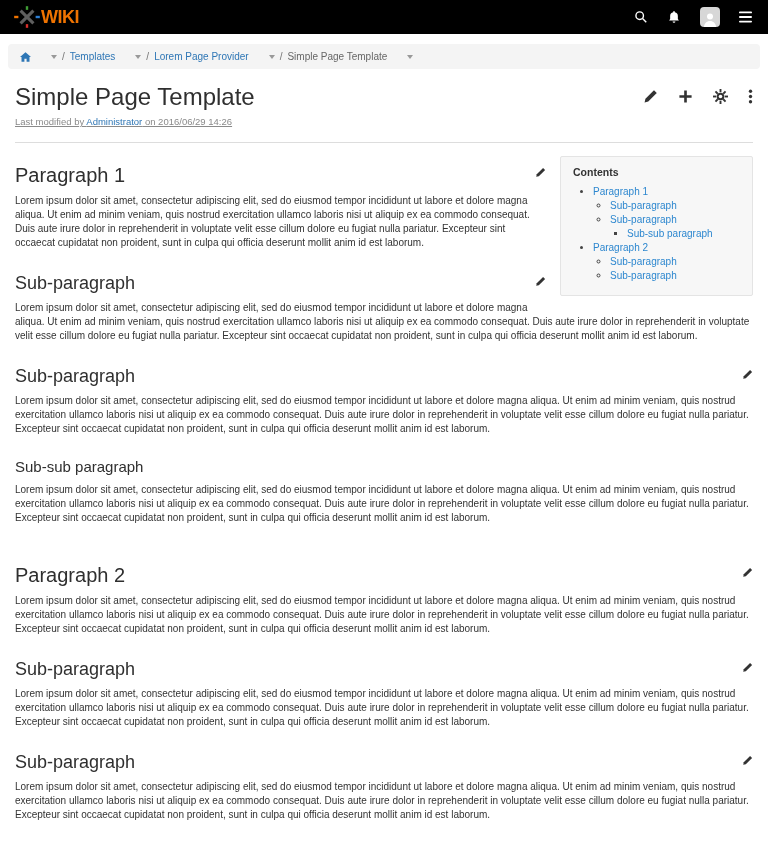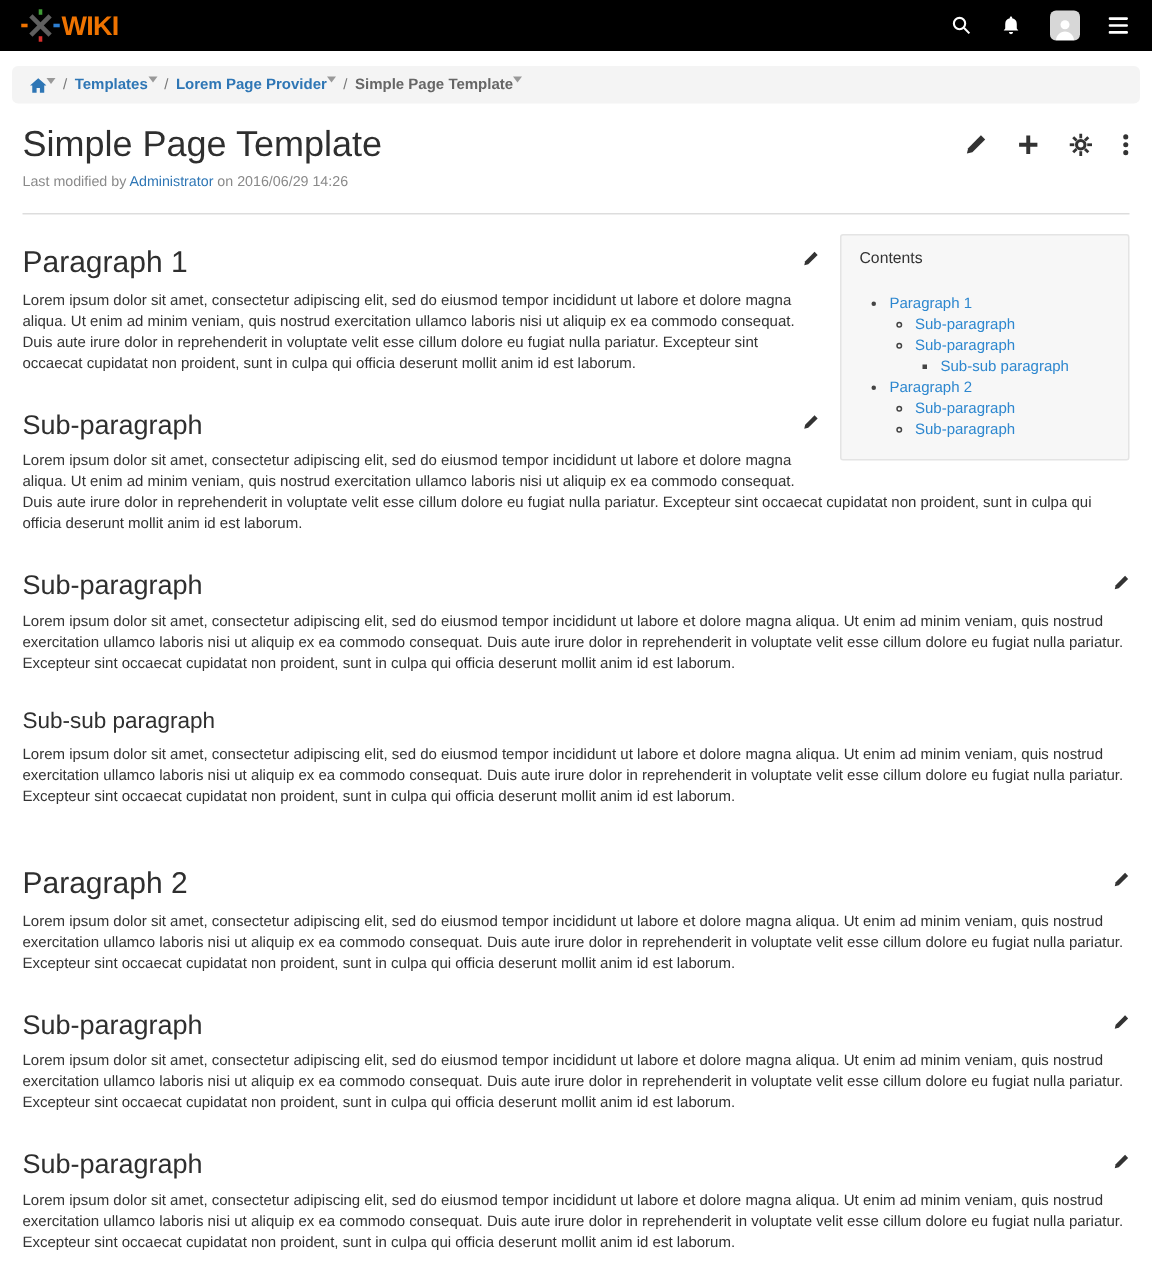--- a/index.html
+++ b/index.html
@@ -49,54 +49,54 @@
     background: #f4f4f4;
     border-radius: 4px;
     padding: 7px 12px;
     font-size: 10px;
     color: #666;
     display: flex;
     align-items: center;
     gap: 5px;
     flex: none;
   }
-  .crumb { display: inline-flex; align-items: flex-start; gap: 0; cursor: pointer; font-weight: bold; }
+  .crumb { display: inline-flex; align-items: center; gap: 20px; cursor: pointer; }
   .caret {
     width: 0; height: 0;
     border-left: 3px solid transparent;
     border-right: 3px solid transparent;
     border-top: 4px solid #999;
     display: inline-block;
   }
   .crumb-sep { color: #777; }
   .crumb-current { color: #666; }
 
   
   .page-head { padding: 14px 15px 0 15px; flex: none; }
   .title-row { display: flex; align-items: flex-start; }
   .doc-title { font-size: 24px; font-weight: 400; color: #2f2f2f; line-height: 28px; flex: 1; }
   .doc-actions { display: flex; align-items: center; gap: 20px; padding-top: 6px; }
   .action-btn { cursor: pointer; display: flex; align-items: center; }
-  .doc-subtitle { font-size: 9.5px; color: #8a8a8a; margin-top: 5px; }
+  .doc-subtitle { font-size: 9.5px; color: #8a8a8a; margin-top: 5px; text-decoration: underline; }
   .head-rule { border: none; border-top: 1px solid #ddd; margin: 15px 0 0 0; }
 
   
   .content-body { padding: 12px 15px 0 15px; font-size: 10px; flex: none; }
 
   .toc-panel {
     float: right;
     width: 193px;
     background: #f7f7f7;
     border: 1px solid #e4e4e4;
     border-radius: 2px;
     padding: 9px 10px 11px 12px;
     margin: 1px 0 12px 14px;
     font-size: 10px;
   }
-  .toc-title { font-weight: 400; font-size: 10.5px; color: #333; margin-bottom: 19px; }
+  .toc-title { font-weight: 700; font-size: 10.5px; color: #333; margin-bottom: 8px; }
   .toc-panel ul { margin: 0; padding-left: 17px; }
   .toc-panel > ul { padding-left: 20px; }
   .toc-panel li { margin: 3px 0; color: #444; }
   .toc-panel ul         { list-style-type: disc; }
   .toc-panel ul ul      { list-style-type: circle; }
   .toc-panel ul ul ul   { list-style-type: square; }
   .toc-link { color: var(--c-toc-link, #2d87cf); cursor: pointer; }
 
   .h-l1 { font-size: 20px; font-weight: 400; color: #2f2f2f; line-height: 24px; margin: 26px 0 7px 0; }
   .h-l2 { font-size: 18px; font-weight: 400; color: #2f2f2f; line-height: 22px; margin: 22px 0 7px 0; }

